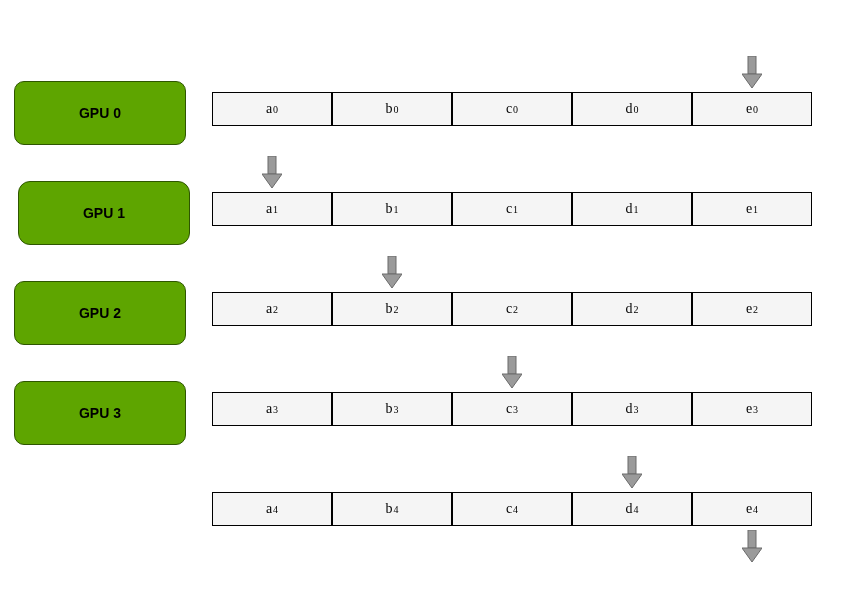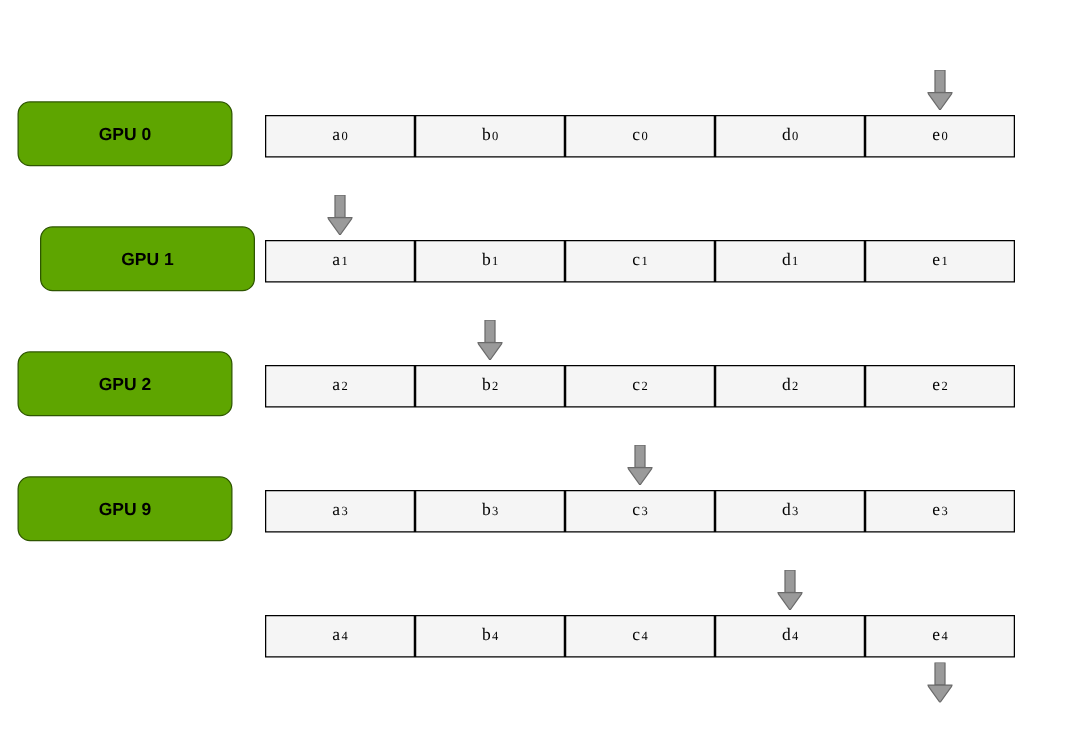--- a/index.html
+++ b/index.html
@@ -13,21 +13,21 @@
     background: #fff;
   }
   .diagram {
     position: relative;
     width: 856px;
     height: 597px;
   }
   .gpu-box {
     position: absolute;
     width: 172px;
-    height: 52px;
+    height: 64px;
     background: #5ea500;
     border: 1px solid #2e5600;
     border-radius: 10px;
     display: flex;
     align-items: center;
     justify-content: center;
     font-weight: bold;
     font-size: 14px;
     color: #000;
   }
@@ -53,23 +53,23 @@
     width: 20px;
     height: 32px;
   }
   .arrow svg { display: block; }
 </style>
 </head>
 <body>
 
 <div class="diagram">
     <div class="gpu-box" style="left: 14px; top: 81px;">GPU 0</div>
-    <div class="gpu-box" style="left: 32px; top: 181px;">GPU 1</div>
+    <div class="gpu-box" style="left: 18px; top: 181px; border-radius: 12px;">GPU 1</div>
     <div class="gpu-box" style="left: 14px; top: 281px;">GPU 2</div>
-    <div class="gpu-box" style="left: 14px; top: 381px;">GPU 9</div>
+    <div class="gpu-box" style="left: 14px; top: 381px;">GPU 3</div>
     <div class="cell" style="left: 212px; top: 92px;">
       <span>a</span>
       <sub>0</sub>
     </div>
     <div class="cell" style="left: 332px; top: 92px;">
       <span>b</span>
       <sub>0</sub>
     </div>
     <div class="cell" style="left: 452px; top: 92px;">
       <span>c</span>

